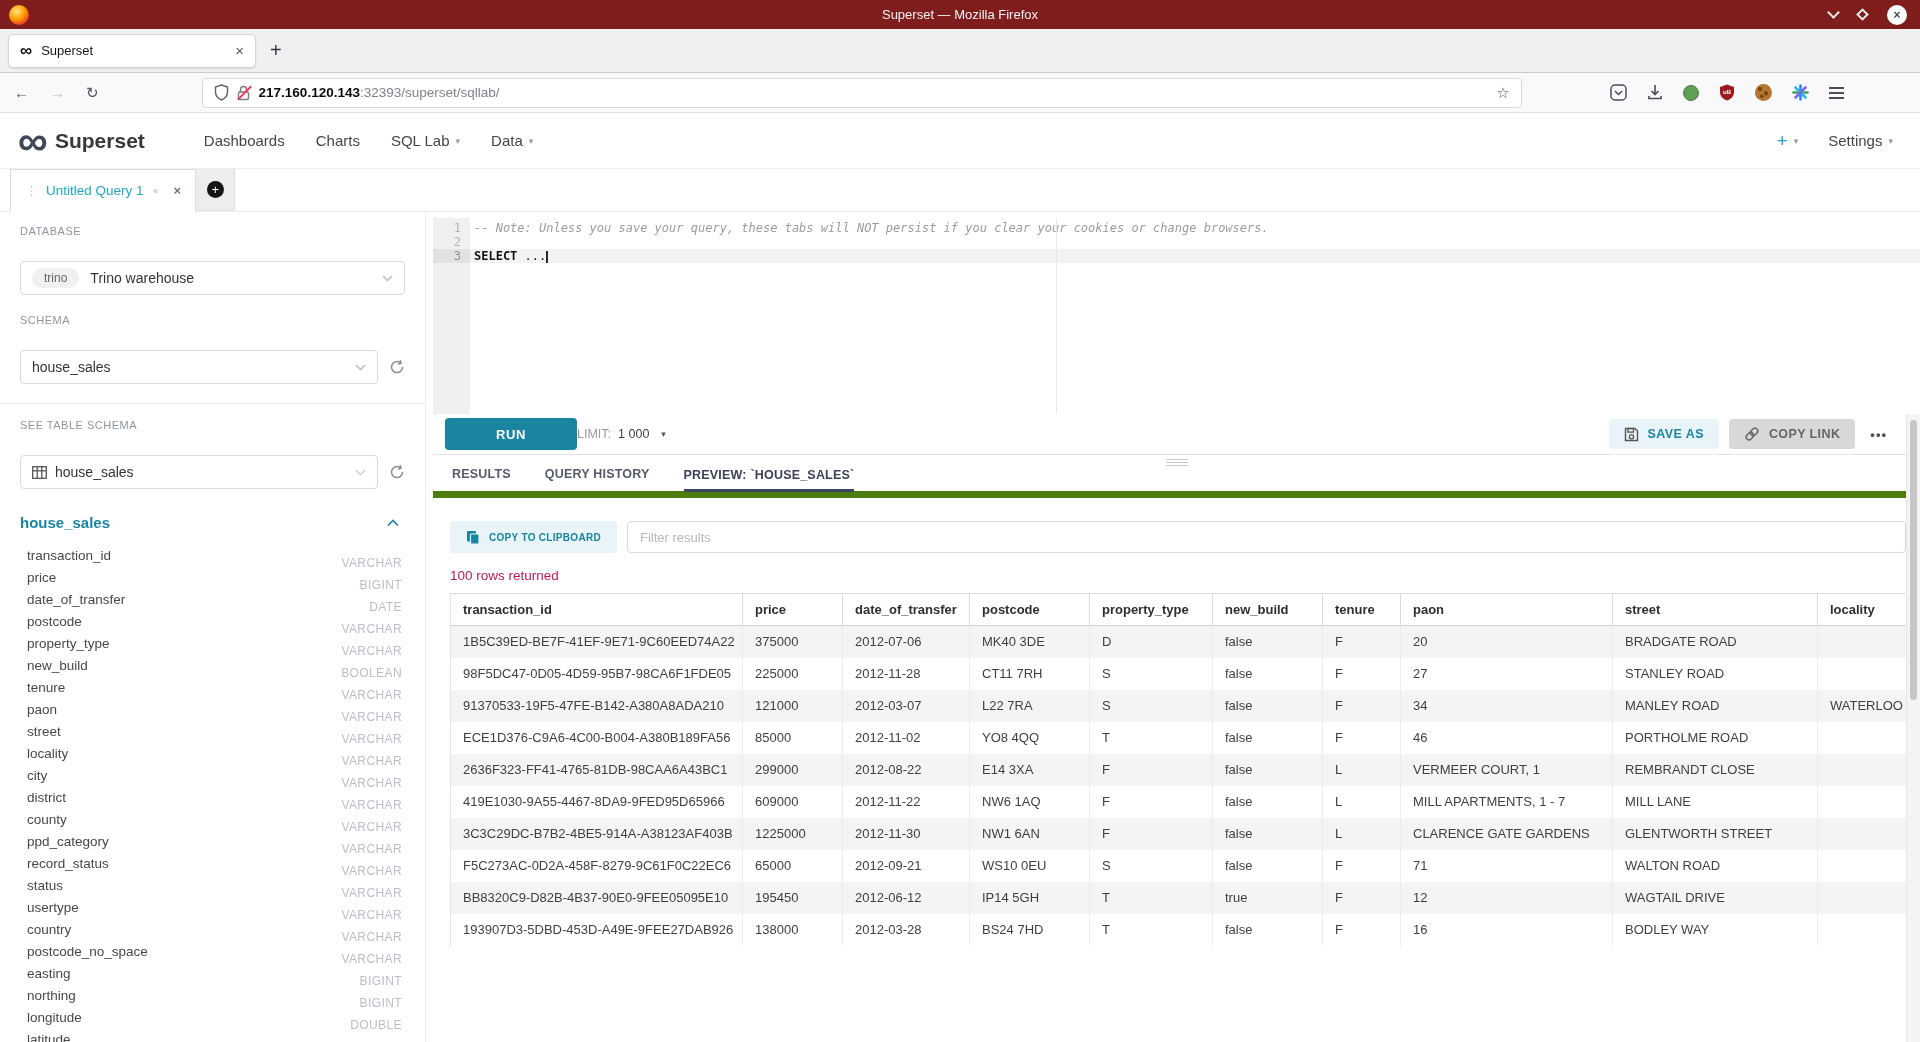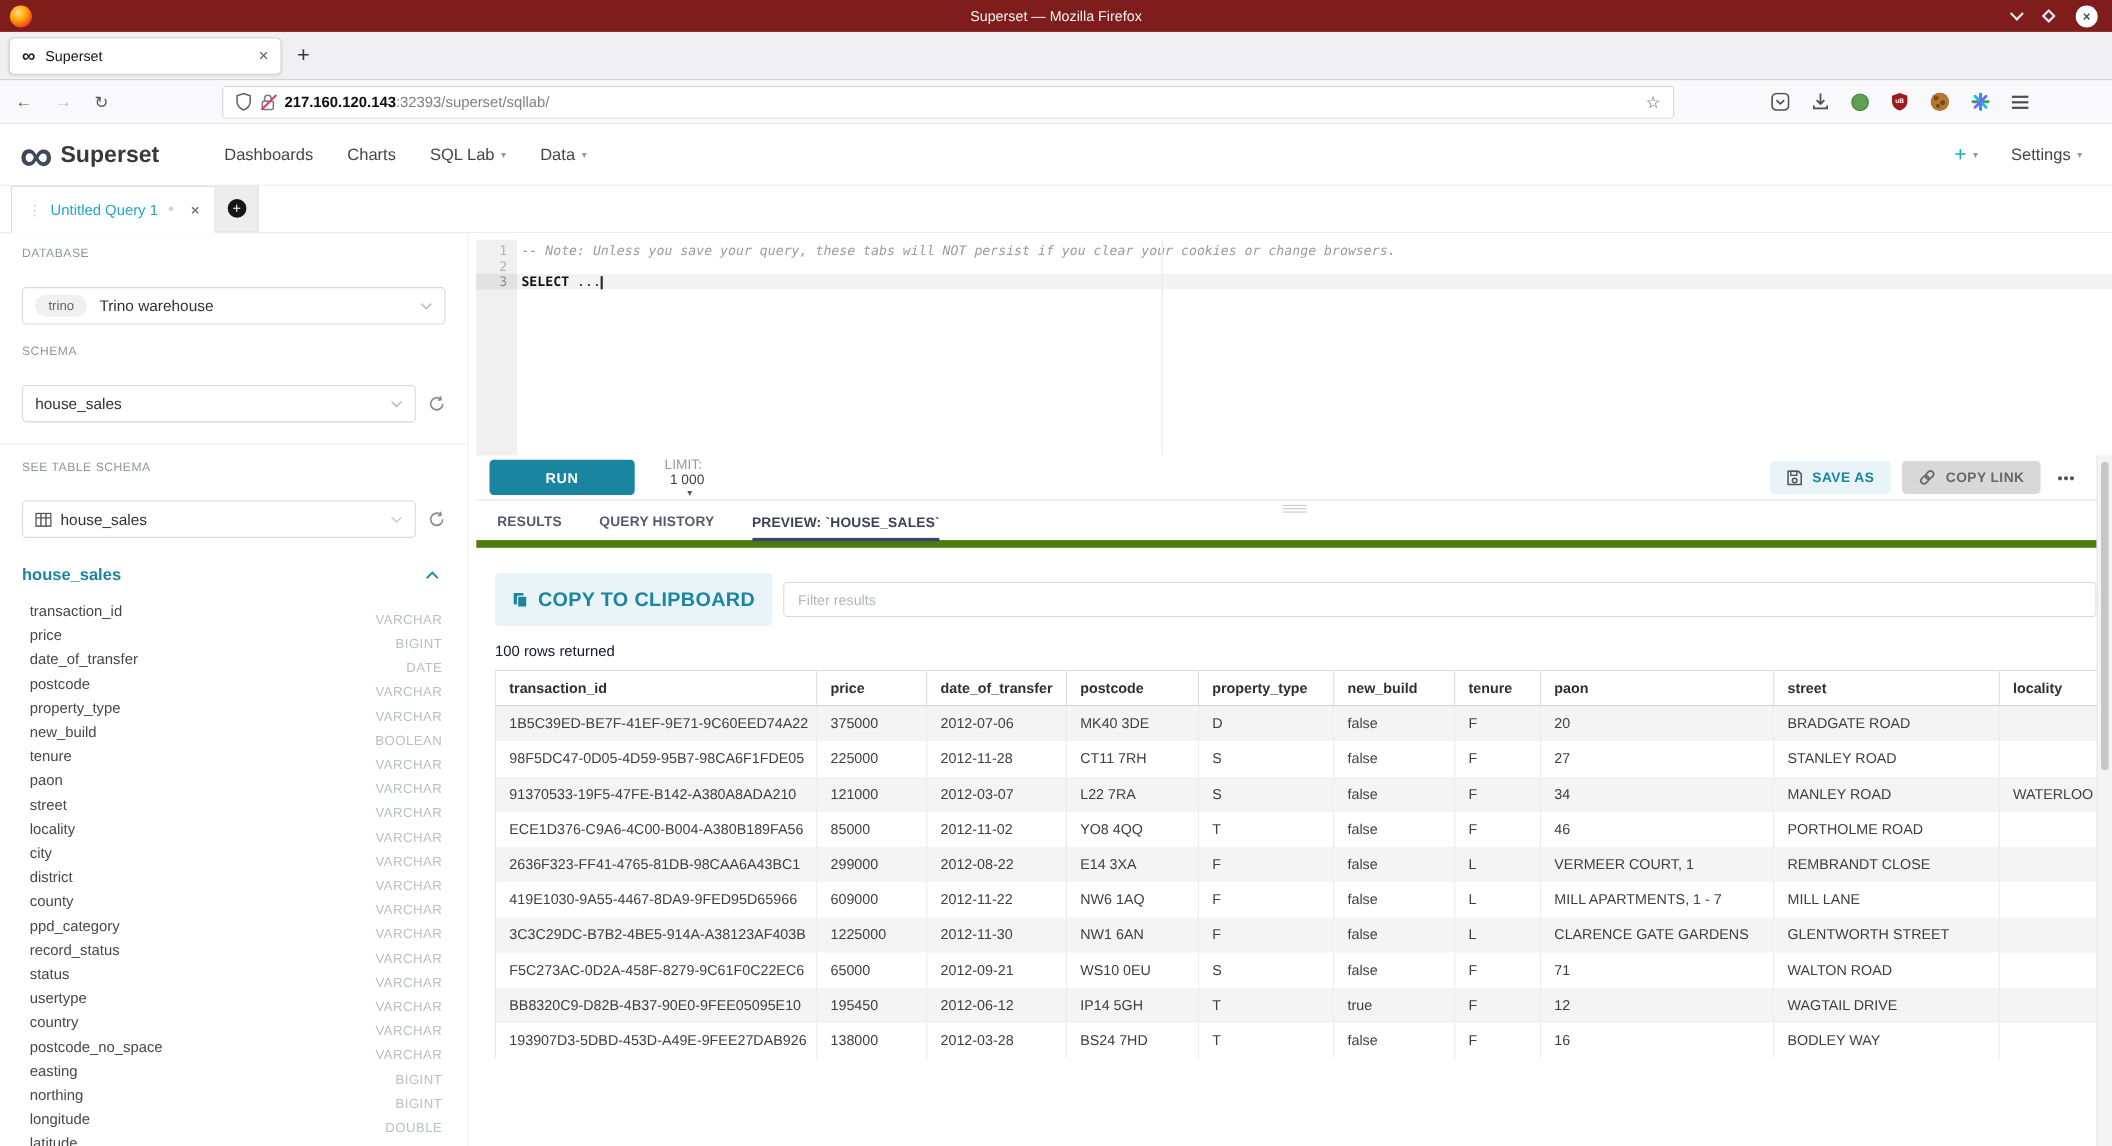--- a/index.html
+++ b/index.html
@@ -102,48 +102,48 @@
   .code-line { height:14px; white-space:pre; color:#222; padding-left:4px; }
   .code-line.active { background:#f3f3f3; }
   .comment { color:#9c9c9c; font-style:italic; }
   .kw { font-weight:bold; color:#111; }
   .cursor { display:inline-block; width:2px; height:12px; background:#2b2b2b; vertical-align:text-bottom; }
   .print-margin { position:absolute; top:0; bottom:0; left:586px; width:1px; background:#e9e9e9; }
 
   .run-row { height:41px; display:flex; align-items:center; border-bottom:1px solid #e4e4e4; padding-left:12px; }
   .run-btn { width:132px; height:32px; background:#1a85a0; border:none; border-radius:4px; color:#fff;
              font-weight:bold; font-size:13px; letter-spacing:.6px; font-family:inherit; }
-  .limit { margin-left:25px; font-size:12.5px; color:#9a9a9a; display:flex; align-items:center;flex-direction:column; }
+  .limit { font-size:12.5px; color:#9a9a9a; display:flex; align-items:center; }
   .limit-val { color:#3f3f3f; margin-left:7px; }
   .limit .caret { color:#555; margin-left:12px; }
   .run-right { margin-left:auto; display:flex; align-items:center; margin-right:33px; gap:10px; }
   .btn-lite { height:30px; padding:0 15px; border:none; border-radius:4px; display:flex; align-items:center; gap:9px;
               font-family:inherit; font-size:12.5px; font-weight:bold; letter-spacing:.4px;text-align:right; }
   .saveas { background:#e9f4f8; color:#1a85a0; }
   .copylink { background:#d8d8d8; color:#666; }
   .more-dots { font-size:13px; font-weight:bold; color:#555; margin-left:5px; letter-spacing:1px; }
 
   .grip-row { height:14px; display:flex; align-items:center; justify-content:center; }
   .grip { width:22px; display:flex; flex-direction:column; gap:2px; }
   .grip i { height:1px; background:#c9c9c9; }
 
   .south-tabs { height:29px; display:flex; align-items:flex-end; gap:34px; padding-left:19px;
                 border-bottom:7px solid #4d7c0f; }
   .stab { font-size:12.5px; font-weight:600; color:#565b6b; letter-spacing:.2px; padding-bottom:10px; }
   .stab.active { color:#3c4157; border-bottom:3px solid #3d4566; padding-bottom:7px; margin-bottom:-1px; }
 
   .filter-row { display:flex; align-items:center; gap:10px; margin:23px 14px 0 17px; }
-  .copy-btn { height:48px; padding:0 16px; border:none; border-radius:4px; background:#e9f4f8; color:#1a85a0;
-              display:flex; align-items:center; gap:9px; font-family:inherit; font-size:18px; font-weight:bold;
+  .copy-btn { height:32px; padding:0 16px; border:none; border-radius:4px; background:#e9f4f8; color:#1a85a0;
+              display:flex; align-items:center; gap:9px; font-family:inherit; font-size:10px; font-weight:bold;
               letter-spacing:.3px; }
   .filter-input { flex:1; height:32px; border:1px solid #d9d9d9; border-radius:4px; padding:0 12px;
                   font-size:13px; color:#333; font-family:inherit; }
   .filter-input::placeholder { color:#b3b8bd; }
 
-  .rows-returned { margin:15px 0 10px 17px; font-size:13.5px; color:#0f172a; }
+  .rows-returned { margin:15px 0 10px 17px; font-size:13.5px; color:#be185d; }
 
   .result-table { margin-left:17px; width:1463px; border-collapse:collapse; table-layout:fixed;
                   border-top:1px solid #dcdcdc; border-left:1px solid #e4e4e4; }
   .result-table th { height:32px; padding:0 12px; text-align:left; font-size:13px; font-weight:bold; color:#2f2f2f;
                      border-bottom:1px solid #d2d2d2; border-right:1px solid #dcdcdc; overflow:hidden; white-space:nowrap; }
   .result-table td { height:32px; padding:0 12px; font-size:13px; color:#3f3f3f; border-right:1px solid #ececec;
                      overflow:hidden; white-space:nowrap; }
   .result-table th:last-child, .result-table td:last-child { border-right:none; }
   .result-table tbody tr:nth-child(odd) { background:#f4f4f4; }
 

